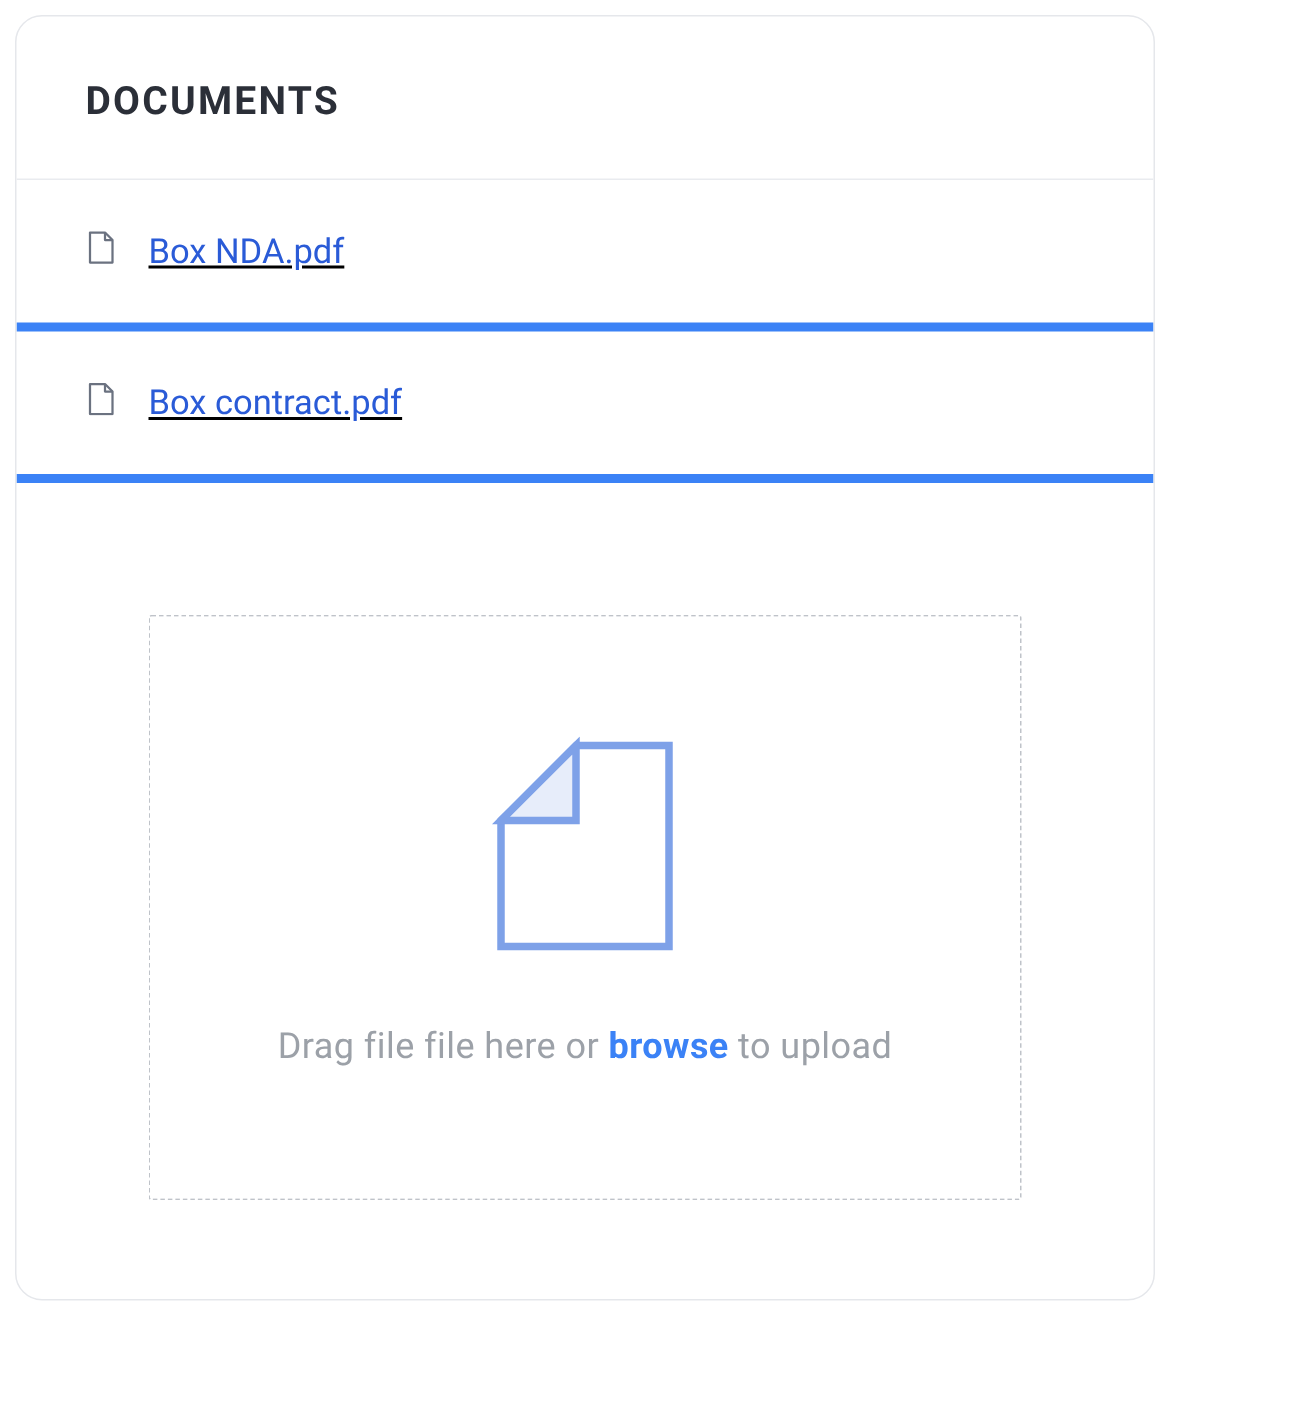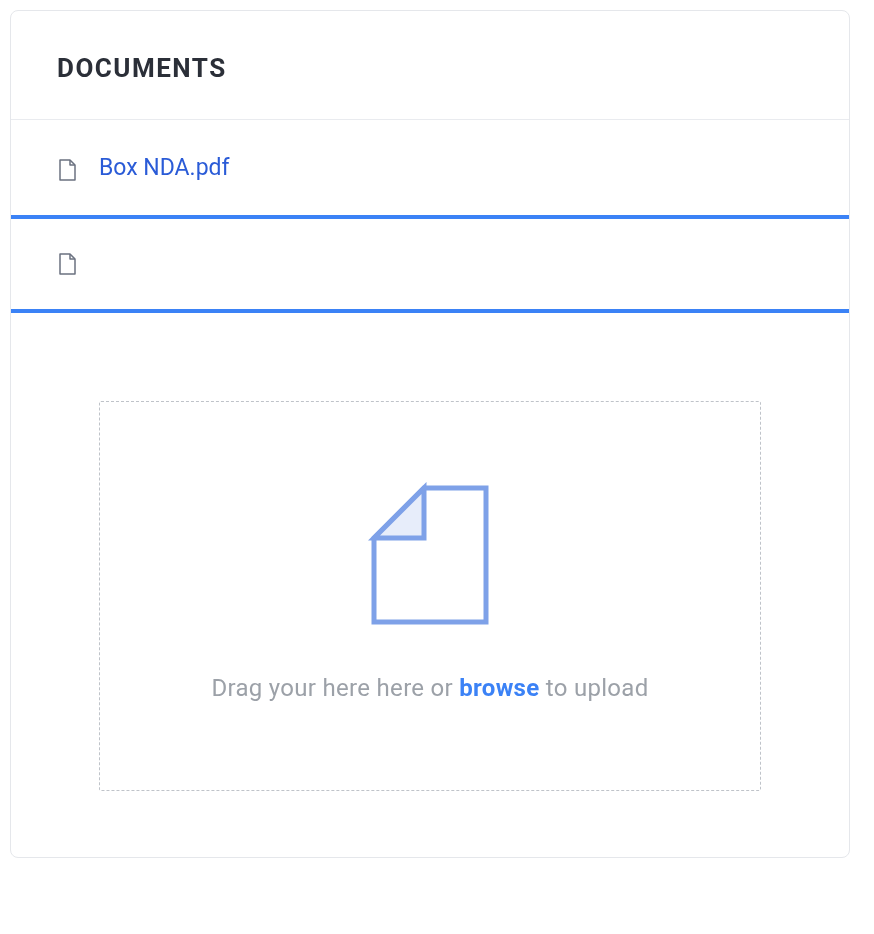--- a/index.html
+++ b/index.html
@@ -6,46 +6,47 @@
       box-sizing: border-box;
       margin: 0;
       padding: 0;
     }
     body {
       font-family: -apple-system, BlinkMacSystemFont, "Segoe UI", Roboto, "Helvetica Neue", Arial, sans-serif;
       background: #ffffff;
       padding: 10px;
     }
     .card {
-      width: 840px;
+      width: 760px;
       border: 1px solid #e5e7eb;
-      border-radius: 8px;
+      border-radius: 18px;
       background: #fff;
       overflow: hidden;
     }
     .card-header {
       padding: 42px 46px 36px 46px;
       border-bottom: 1px solid #e9ebef;
     }
     .card-title {
       font-size: 26px;
       font-weight: 700;
       letter-spacing: 1.5px;
       color: #2b2f38;
       text-transform: uppercase;
     }
     .doc-list {
       display: block;
     }
     .doc-row {
       display: flex;
-      align-items: flex-end;
+      align-items: flex-start;
       padding: 34px 46px;
-      border-bottom: 4px solid #3b82f6;
+      border-bottom: 6px solid #3b82f6;
       cursor: pointer;
+      text-decoration: underline;
     }
     .doc-icon {
       width: 20px;
       height: 22px;
       margin-right: 22px;
       flex-shrink: 0;
     }
     .doc-name {
       font-size: 23px;
       color: #2a5bd7;
@@ -98,31 +99,32 @@
       <span class="doc-name">Box NDA.pdf</span>
     </div>
 
     <div class="doc-row">
       <span class="doc-icon">
         <svg width="20" height="22" viewBox="0 0 20 22" fill="none">
           <path d="M3 1 H13 L18 6 V21 H3 Z" stroke="#6b7280" stroke-width="1.5" fill="none" stroke-linejoin="round"></path>
           <path d="M13 1 L13 6 L18 6" stroke="#6b7280" stroke-width="1.5" fill="none" stroke-linejoin="round"></path>
         </svg>
       </span>
+      <span class="doc-name">Box contract.pdf</span>
     </div>
 
   </div>
 
   <div class="upload-area-wrap">
     <div class="dropzone">
       <span class="dropzone-icon">
         <svg width="124" height="146" viewBox="0 0 124 146" fill="none">
           <path d="M6 56 L56 6 L118 6 L118 140 L6 140 Z" stroke="#7ea1e8" stroke-width="5" fill="#ffffff" stroke-linejoin="miter"></path>
           <path d="M6 56 L56 6 L56 56 Z" stroke="#7ea1e8" stroke-width="5" fill="#e7edfa" stroke-linejoin="miter"></path>
         </svg>
       </span>
       <div class="dropzone-text">
-        <span>Drag your here here or </span><span class="browse">browse</span><span> to upload</span>
+        <span>Drag file file here or </span><span class="browse">browse</span><span> to upload</span>
       </div>
     </div>
   </div>
 
 </div>
 
 </body></html>

